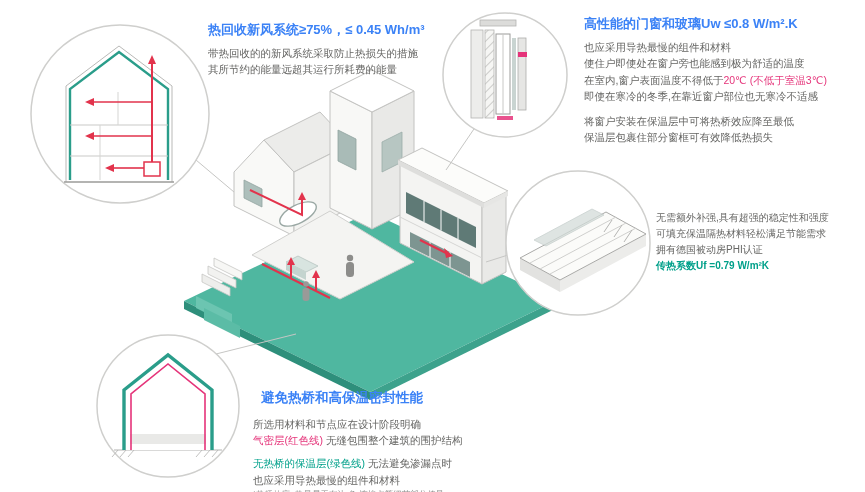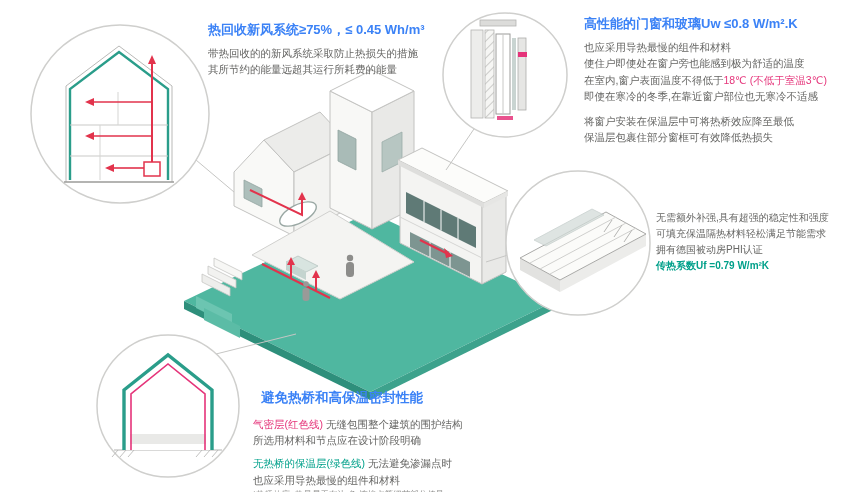--- a/index.html
+++ b/index.html
@@ -196,35 +196,35 @@
 <div class="tb" style="left:208px; top:20px; width:270px;">
   <h3>热回收新风系统≥75%，≤ 0.45 Wh/m³</h3>
   <p>带热回收的的新风系统采取防止热损失的措施</p>
   <p>其所节约的能量远超其运行所耗费的能量</p>
 </div>
 
 <div class="tb" style="left:584px; top:14px; width:276px;">
   <h3>高性能的门窗和玻璃Uw ≤0.8 W/m².K</h3>
   <p>也应采用导热最慢的组件和材料</p>
   <p>使住户即使处在窗户旁也能感到极为舒适的温度</p>
-  <p><span>在室内,窗户表面温度不得低于</span><span class="pink">18℃ (不低于室温3℃)</span></p>
+  <p><span>在室内,窗户表面温度不得低于</span><span class="pink">20℃ (不低于室温3℃)</span></p>
   <p>即使在寒冷的冬季,在靠近窗户部位也无寒冷不适感</p>
   <div class="gap"></div>
   <p>将窗户安装在保温层中可将热桥效应降至最低</p>
   <p>保温层包裹住部分窗框可有效降低热损失</p>
 </div>
 
 <div class="tb" style="left:656px; top:210px; width:206px; font-size:10px; line-height:1.6;">
   <p>无需额外补强,具有超强的稳定性和强度</p>
   <p>可填充保温隔热材料轻松满足节能需求</p>
   <p>拥有德国被动房PHI认证</p>
   <p class="tealbold">传热系数Uf =0.79 W/m²K</p>
 </div>
 
 <div class="tb" style="left:253px; top:388px; width:310px;">
   <h3 style="font-size:13.5px; margin-bottom:7px;margin-left:8px;">避免热桥和高保温密封性能</h3>
+  <p>所选用材料和节点应在设计阶段明确</p>
   <p><span class="pink">气密层(红色线)</span><span> 无缝包围整个建筑的围护结构</span></p>
-  <p>所选用材料和节点应在设计阶段明确</p>
   <div class="gap" style="height:7px;"></div>
   <p><span class="teal">无热桥的保温层(绿色线)</span><span> 无法避免渗漏点时</span></p>
   <p>也应采用导热最慢的组件和材料</p>
   <p class="note">*热桥效应: 热量易于在边,角,连接点等细节部分传导</p>
 </div>
 
 </body></html>

